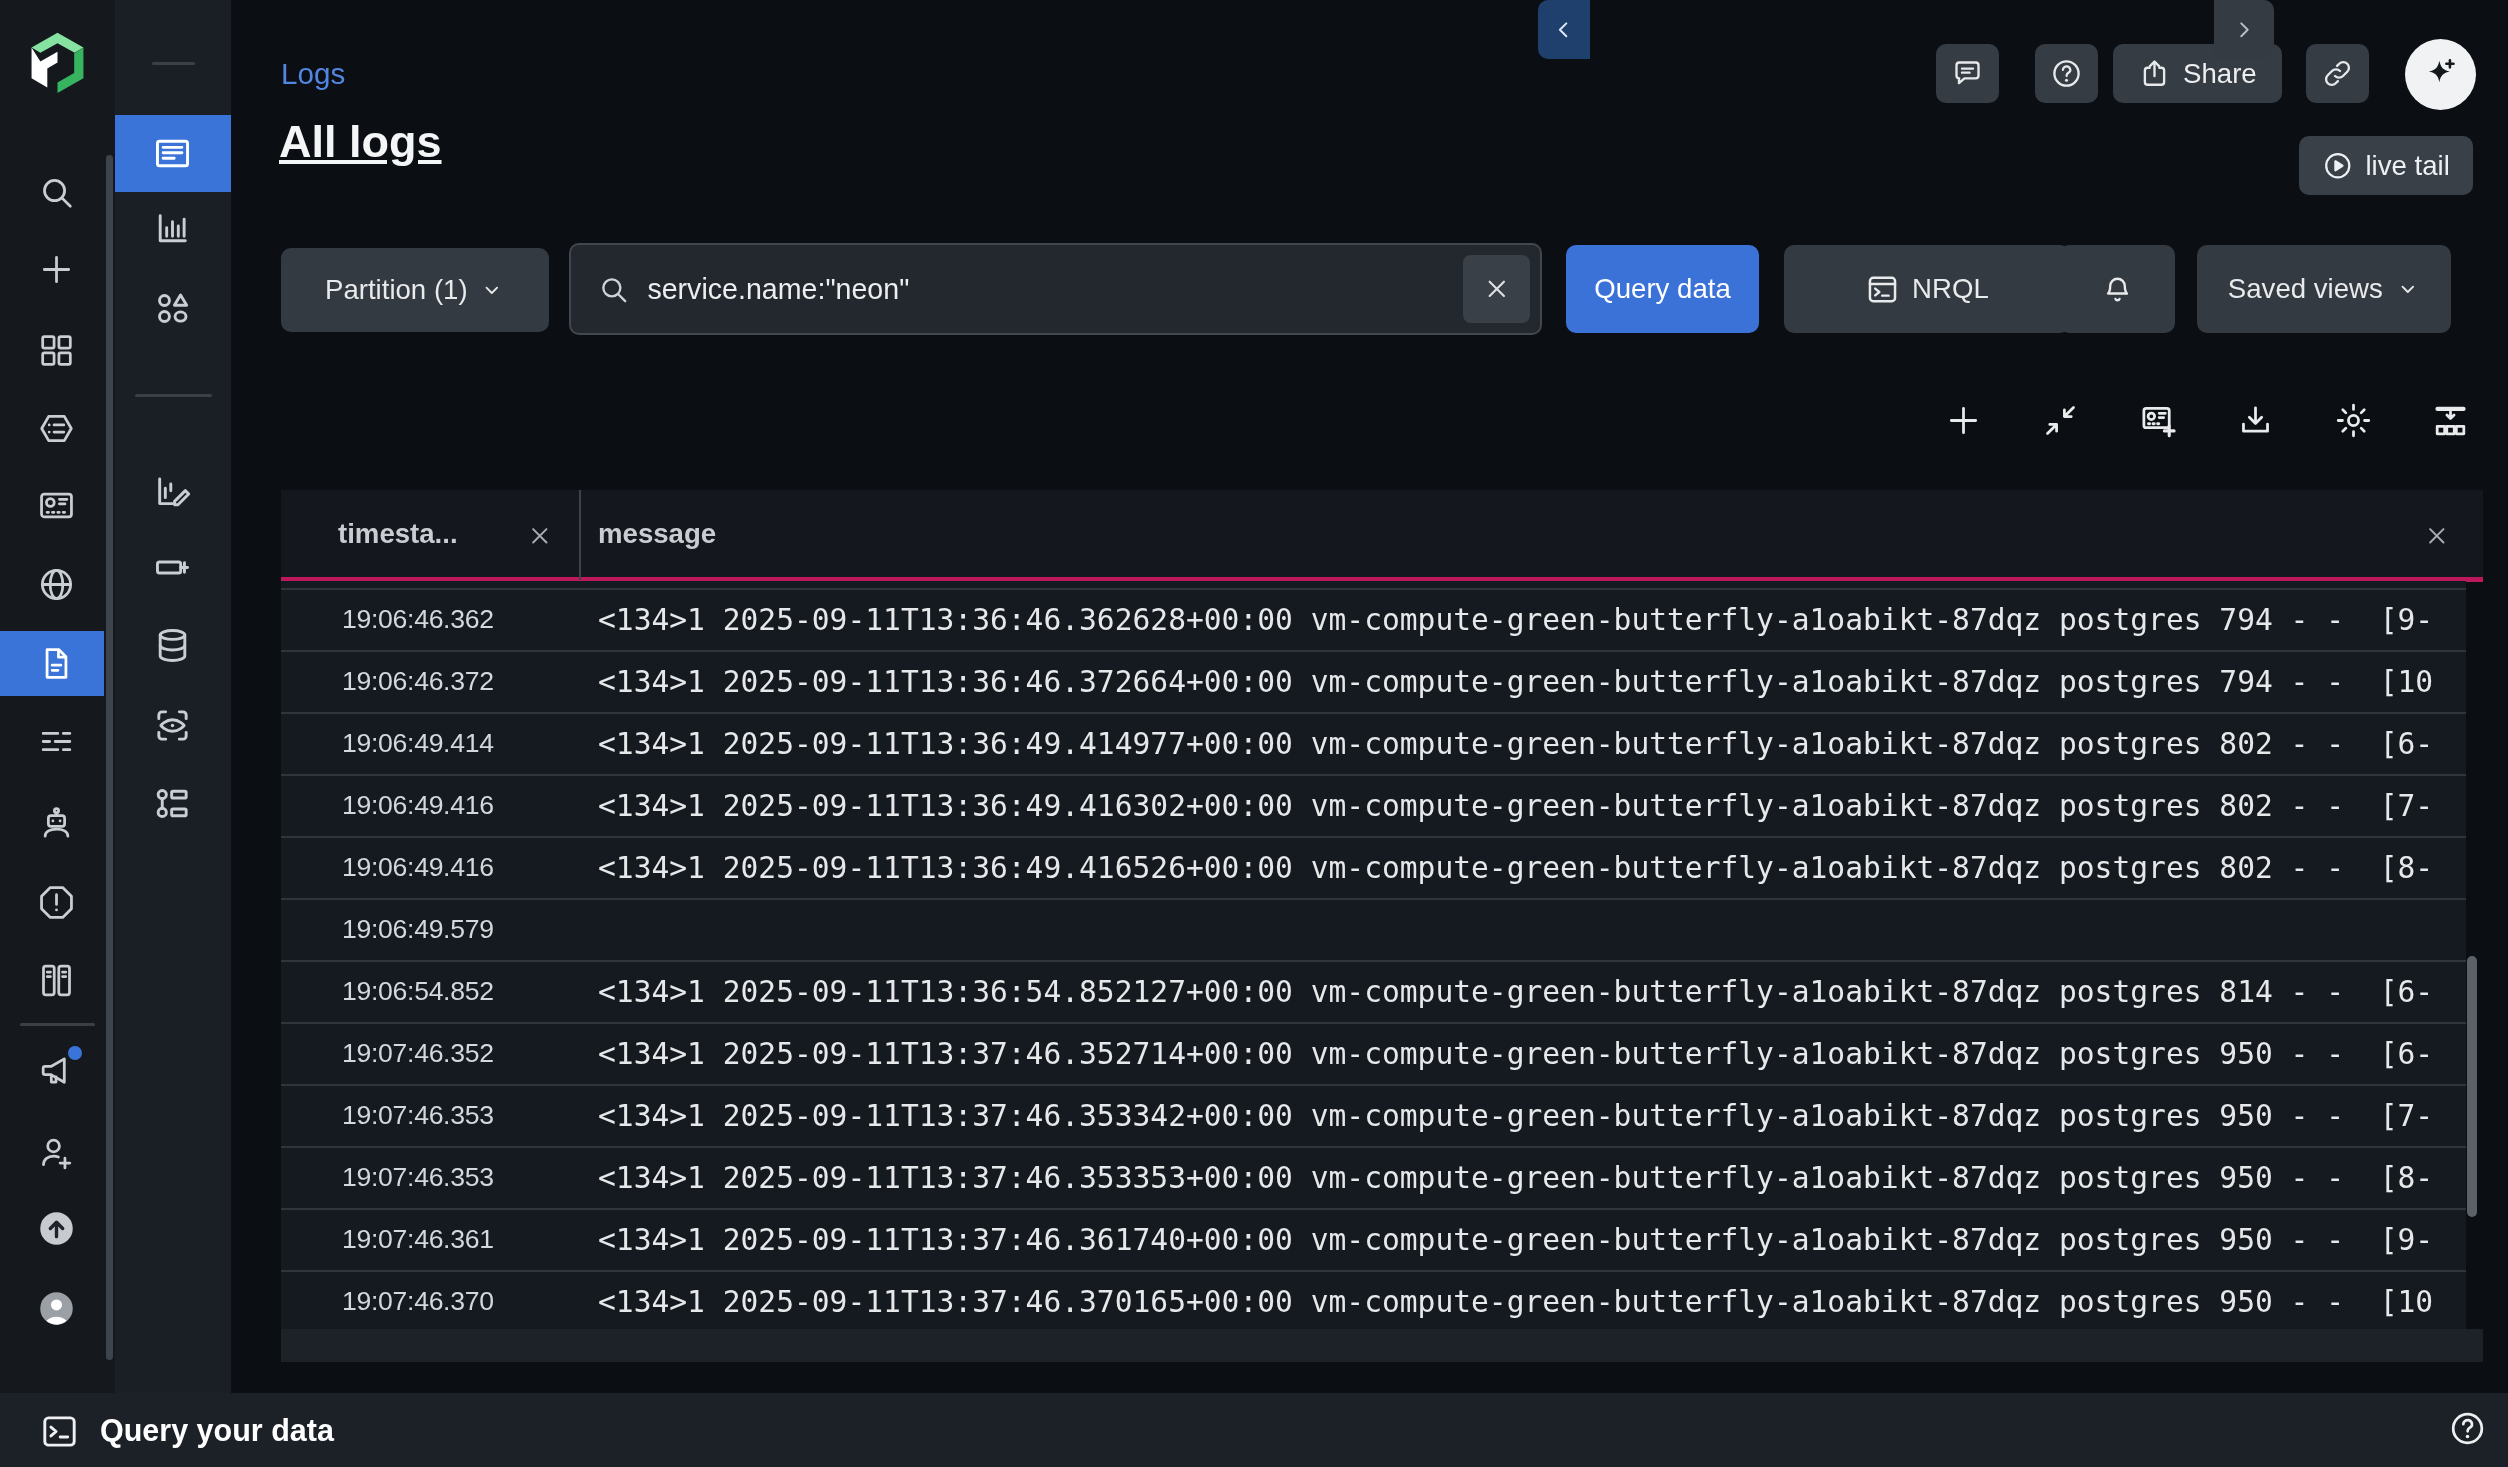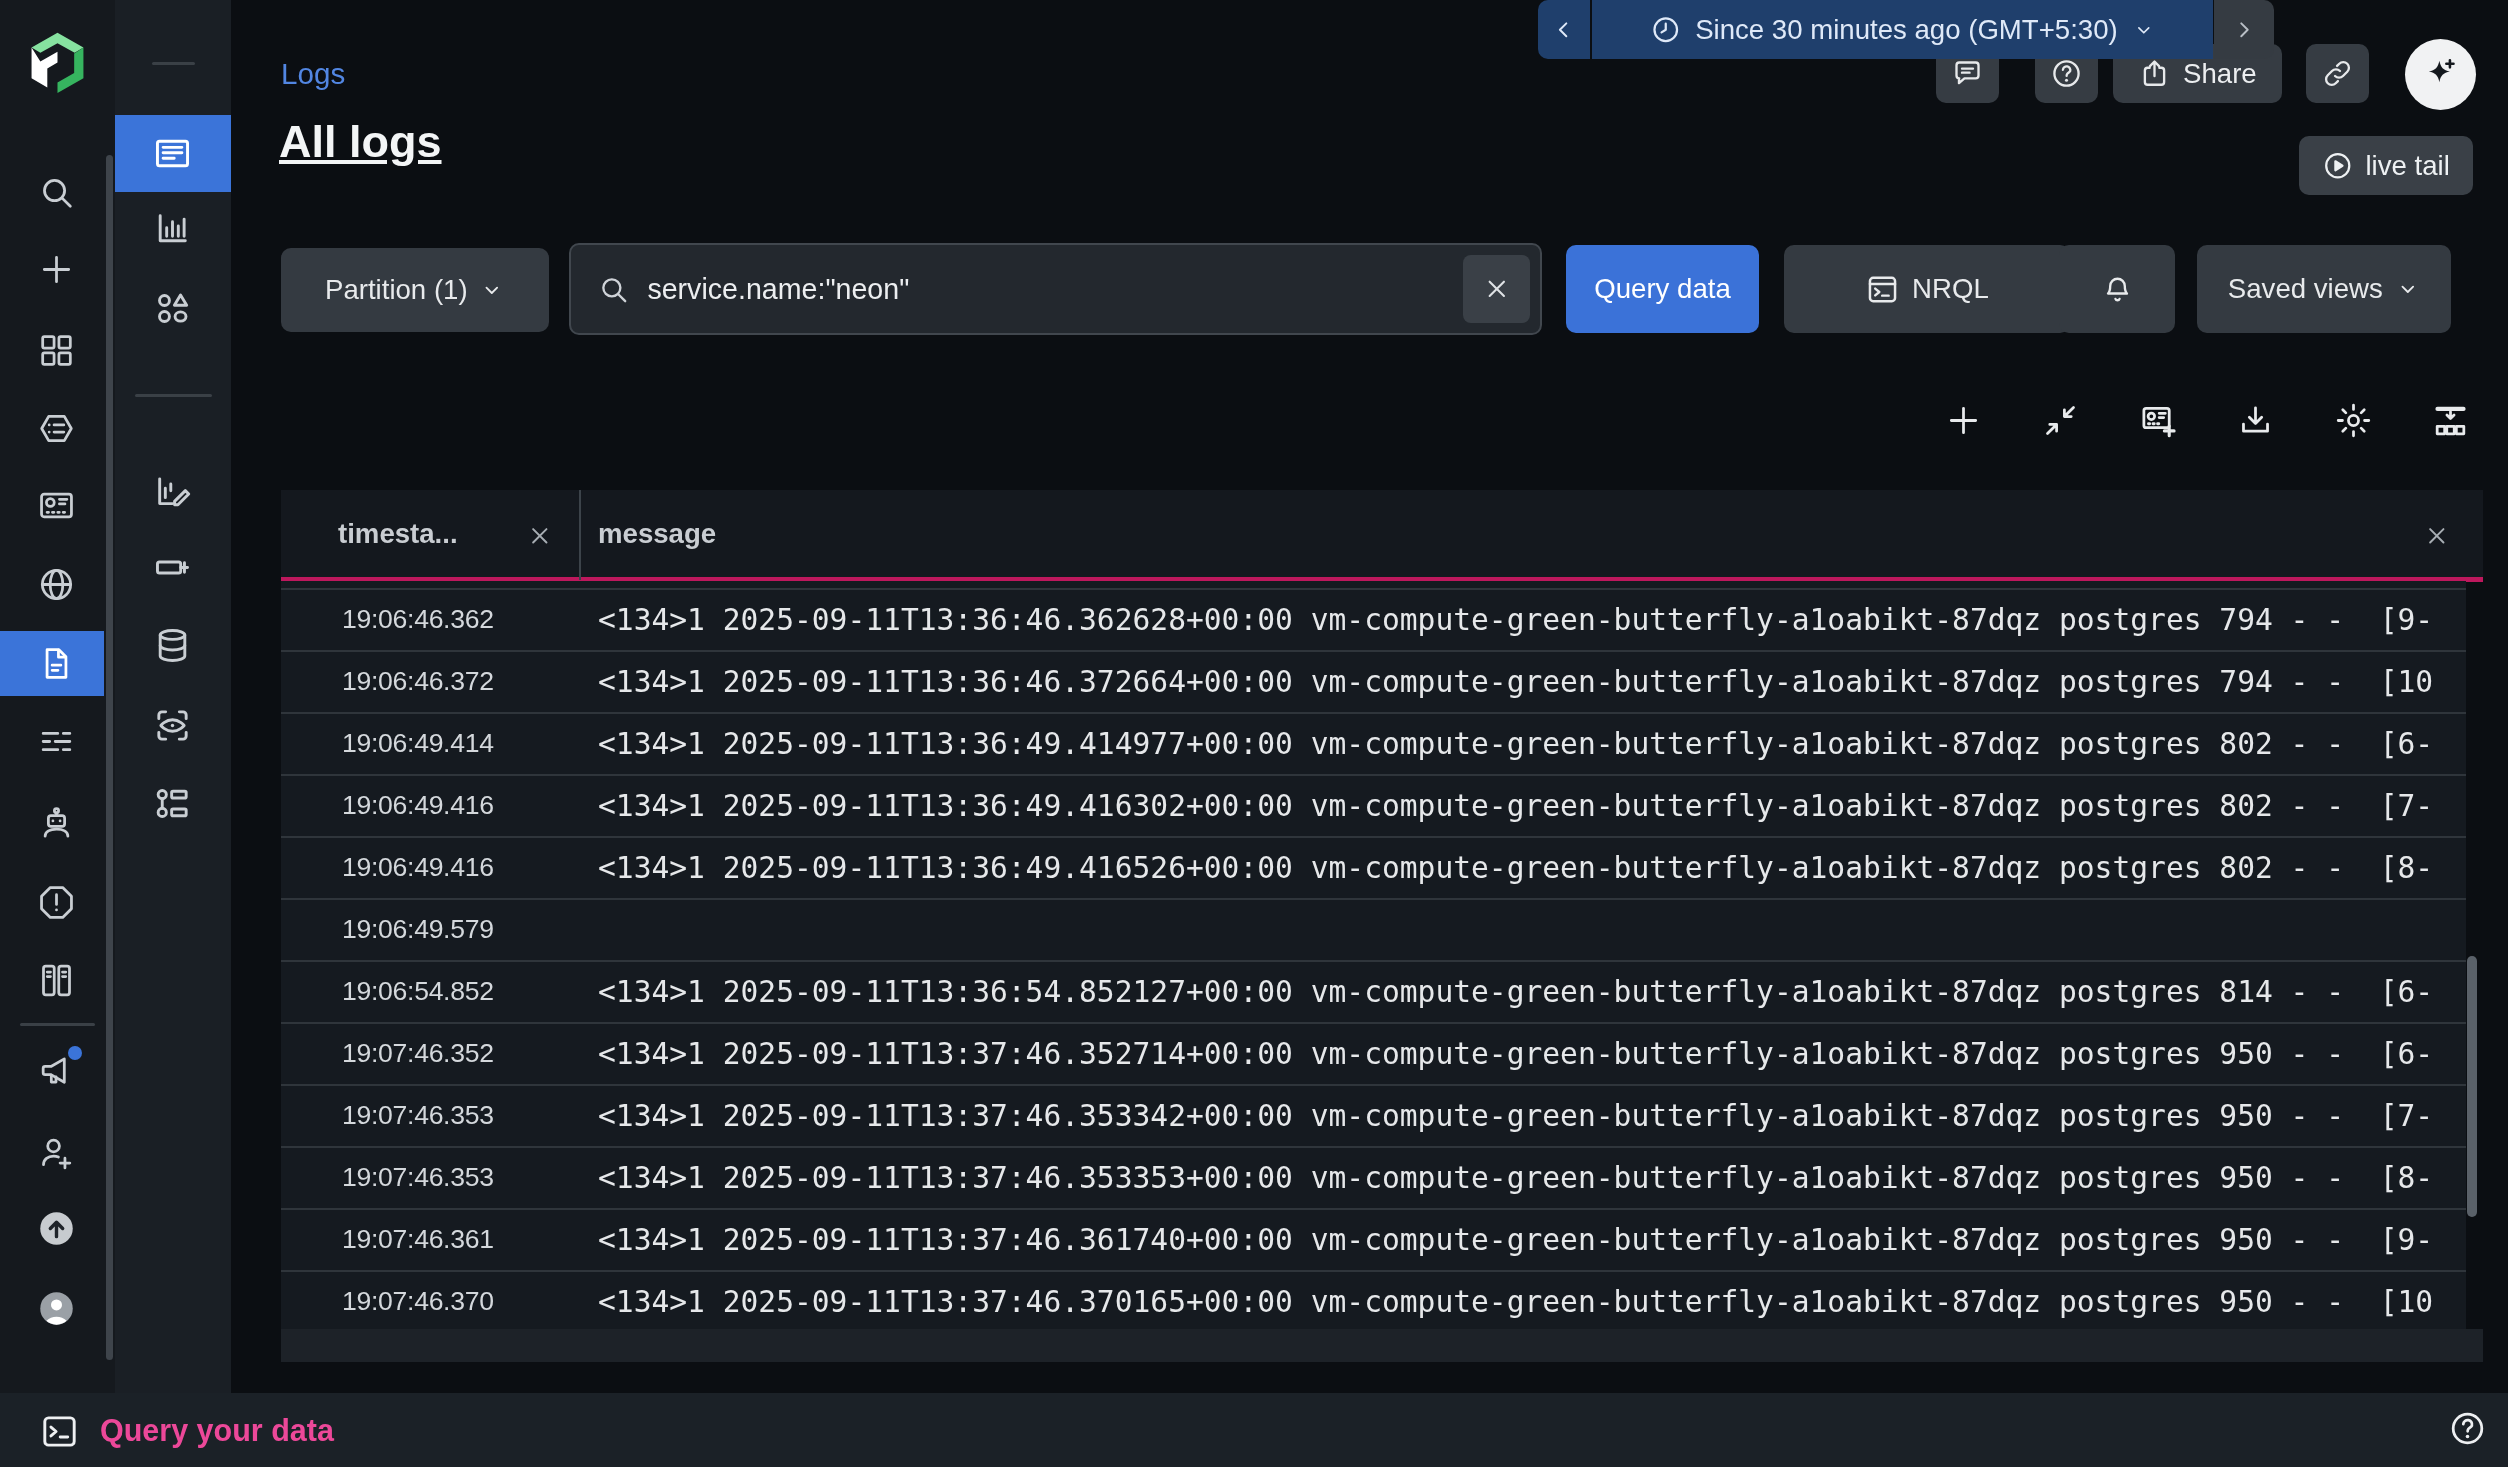--- a/index.html
+++ b/index.html
@@ -75,21 +75,21 @@
   .lrow{height:60px;border-bottom:2px solid #2f353b;display:flex;align-items:center;position:relative;}
   .lts{position:absolute;left:61px;width:236px;font-size:26.6px;color:#d4d8dc;letter-spacing:-0.3px;}
   .lmsg{position:absolute;left:317px;right:0;font-family:"DejaVu Sans Mono",monospace;font-size:29.6px;
         color:#e6e8ea;white-space:pre;overflow:hidden;}
   .vthumb{position:absolute;left:2467px;top:956px;width:9.9px;height:261px;border-radius:4.9px;background:#5a6169;}
   .hband{position:absolute;left:281px;top:1329px;width:2202px;height:33px;background:#1d2228;}
   
   .footer{position:absolute;left:0;top:1393px;width:2508px;height:75px;background:#1b2127;}
   .f-icon{position:absolute;left:39px;top:17.7px;width:41px;height:41px;color:#eef0f2;}
   .f-icon svg{width:41px;height:41px;}
-  .f-label{position:absolute;left:100px;top:19.7px;font-size:30.5px;font-weight:bold;color:#ec4899;}
+  .f-label{position:absolute;left:100px;top:19.7px;font-size:30.5px;font-weight:bold;color:#ffffff;}
   .f-help{position:absolute;left:2448px;top:1409px;width:39px;height:39px;color:#edeff1;}
   .f-help svg{width:39px;height:39px;}
   .clickable{cursor:pointer;}
 </style>
 </head>
 <body>
 
 <div id="app">
 
   <div class="s1">
@@ -362,34 +362,20 @@
       </span>
     </div>
 
   <div class="seg seg-back clickable">
       <span style="display: flex;">
         <svg viewBox="0 0 24 24" fill="none" stroke="currentColor" stroke-width="1.7" stroke-linecap="round" stroke-linejoin="round">
           <path d="M14.2 6.4L8.6 12l5.6 5.6"></path>
         </svg>
       </span>
     </div>
-  <div class="seg seg-main clickable">
-    <span class="clock" style="display: flex;">
-        <svg viewBox="0 0 24 24" fill="none" stroke="currentColor" stroke-width="1.7" stroke-linecap="round" stroke-linejoin="round">
-          <circle cx="12" cy="12" r="8.6"></circle>
-          <path d="M12 7.4V12l-3.2 2"></path>
-        </svg>
-      </span>
-    <span>Since 30 minutes ago (GMT+5:30)</span>
-    <span class="cdn" style="display: flex;">
-        <svg viewBox="0 0 24 24" fill="none" stroke="currentColor" stroke-width="1.7" stroke-linecap="round" stroke-linejoin="round">
-          <path d="M7 10l5 5 5-5"></path>
-        </svg>
-      </span>
-  </div>
   <div class="seg seg-fwd clickable">
       <span style="display: flex;">
         <svg viewBox="0 0 24 24" fill="none" stroke="currentColor" stroke-width="1.7" stroke-linecap="round" stroke-linejoin="round">
           <path d="M9.8 6.4l5.6 5.6-5.6 5.6"></path>
         </svg>
       </span>
     </div>
   <div class="livetail clickable">
     <span style="display: flex;">
         <svg viewBox="0 0 24 24" fill="none" stroke="currentColor" stroke-width="1.7" stroke-linecap="round" stroke-linejoin="round">

